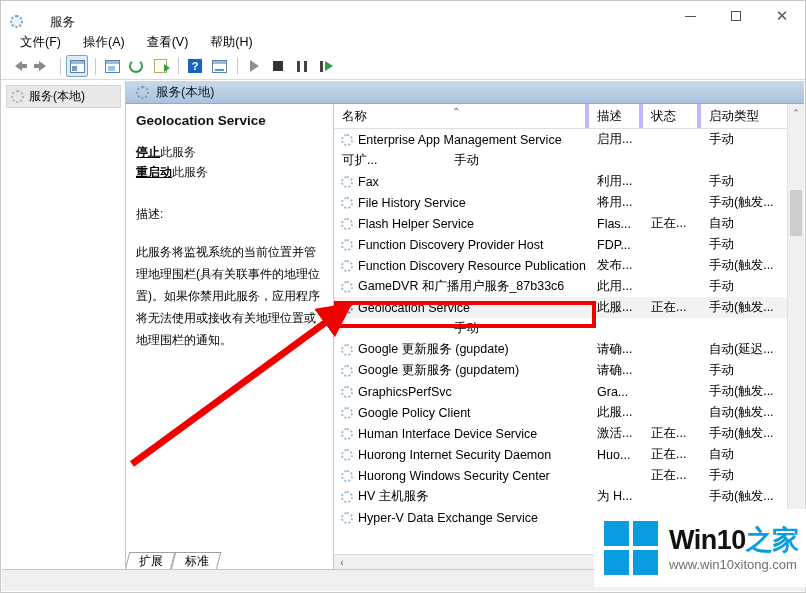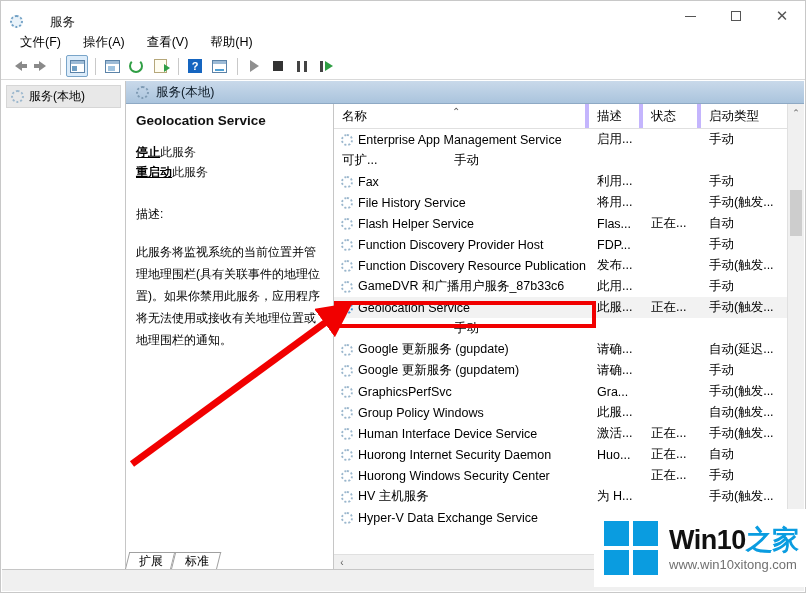--- a/index.html
+++ b/index.html
@@ -353,21 +353,21 @@
                   <div class="r-gear"></div>
                   <span>GraphicsPerfSvc</span>
                 </div>
                 <div class="c-desc">Gra...</div>
                 <div class="c-state"></div>
                 <div class="c-start">手动(触发...</div>
               </div>
               <div class="row">
                 <div class="c-name">
                   <div class="r-gear"></div>
-                  <span>Group Policy Windows</span>
+                  <span>Google Policy Client</span>
                 </div>
                 <div class="c-desc">此服...</div>
                 <div class="c-state"></div>
                 <div class="c-start">自动(触发...</div>
               </div>
               <div class="row">
                 <div class="c-name">
                   <div class="r-gear"></div>
                   <span>Human Interface Device Service</span>
                 </div>

